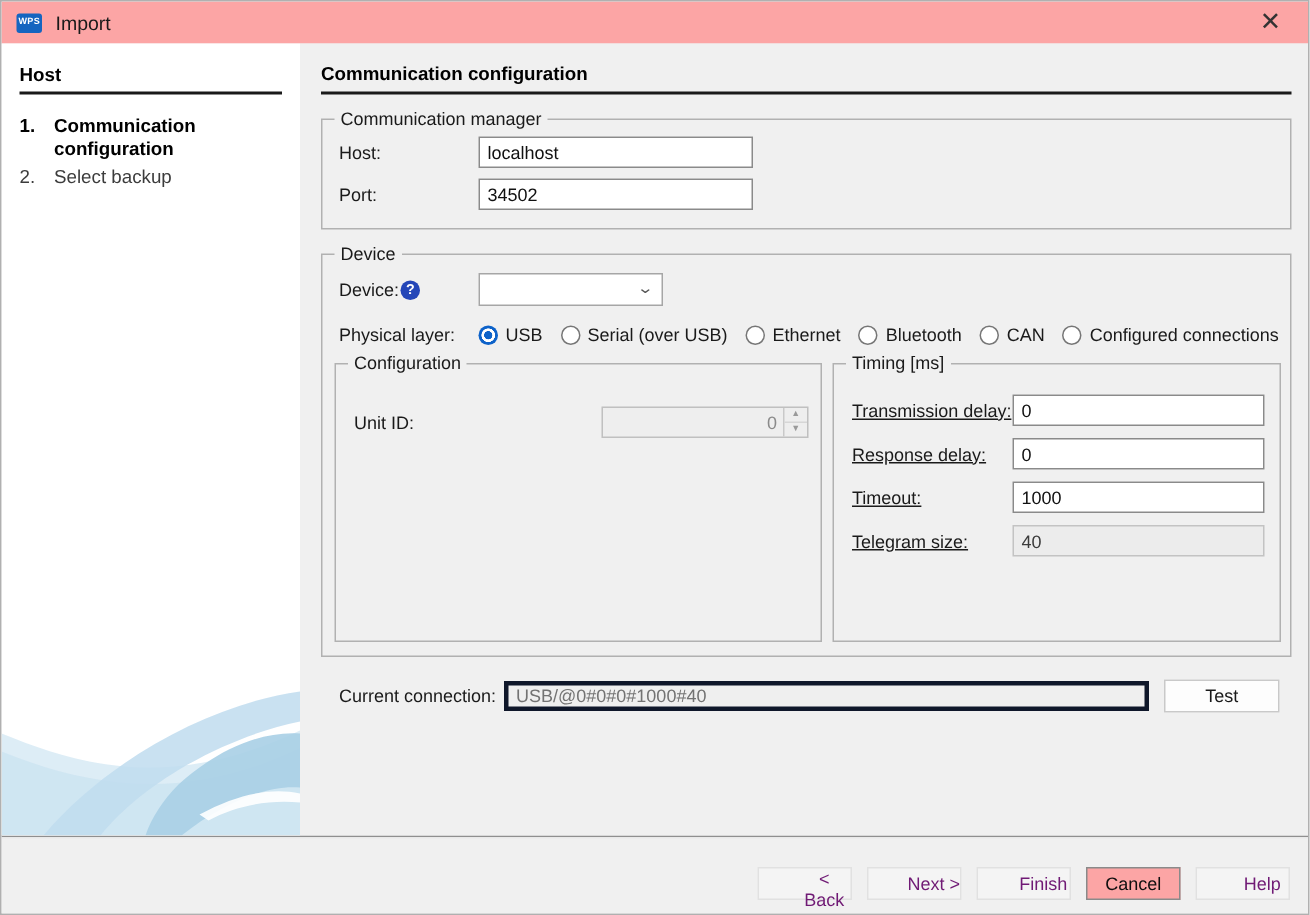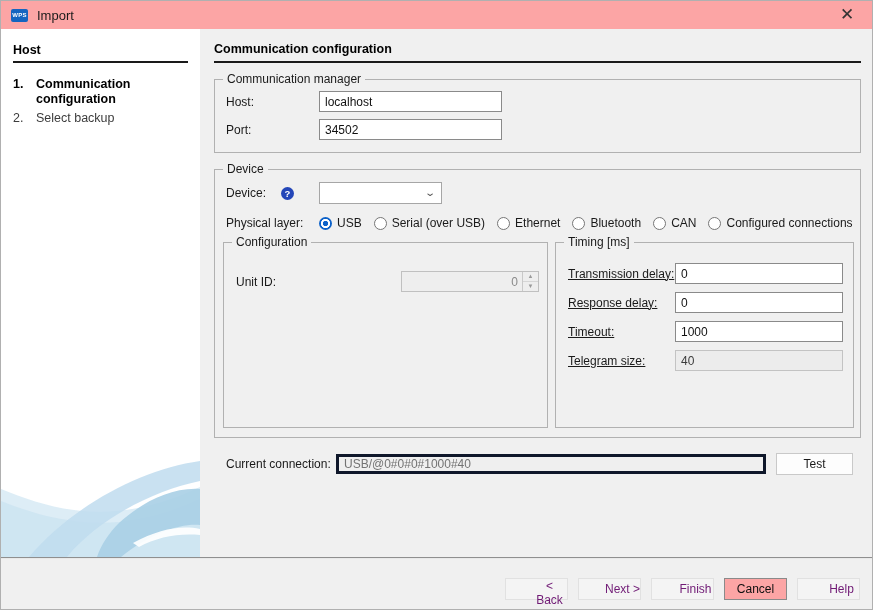--- a/index.html
+++ b/index.html
@@ -69,21 +69,21 @@
   .frow{ display:flex; align-items:center; margin-bottom:7px; }
   .frow > label{ width:93px; font-size:12px; color:#1a1a1a; flex:0 0 auto; }
   .tinput{
     height:21px; border:1px solid #8a8a8a; background:#fff; font-size:12px;
     font-family:inherit; padding:0 5px; color:#111; outline:none;
   }
   .w-host{ width:183px; }
 
   .gb-device{ margin-top:16px; height:269px; padding:12px 0 0 11px; }
 
-  .label-help{ width:93px; display:flex; align-items:center; gap:15px; flex:0 0 auto;
+  .label-help{ width:93px; display:flex; align-items:center; gap:1px; flex:0 0 auto;
     font-size:12px; color:#1a1a1a; }
   .help-icon{
     width:13px; height:13px; border-radius:50%; background:#2446b8; color:#fff;
     font-size:9.5px; font-weight:bold; line-height:13px; text-align:center; flex:0 0 auto;
   }
   .dropdown{
     width:123px; height:22px; background:#fff; border:1px solid #a6a6a6;
     display:flex; align-items:center; justify-content:flex-end; padding-right:7px;
   }
   .chev{ font-size:10px; color:#555; line-height:10px; transform:scaleX(1.4); }

